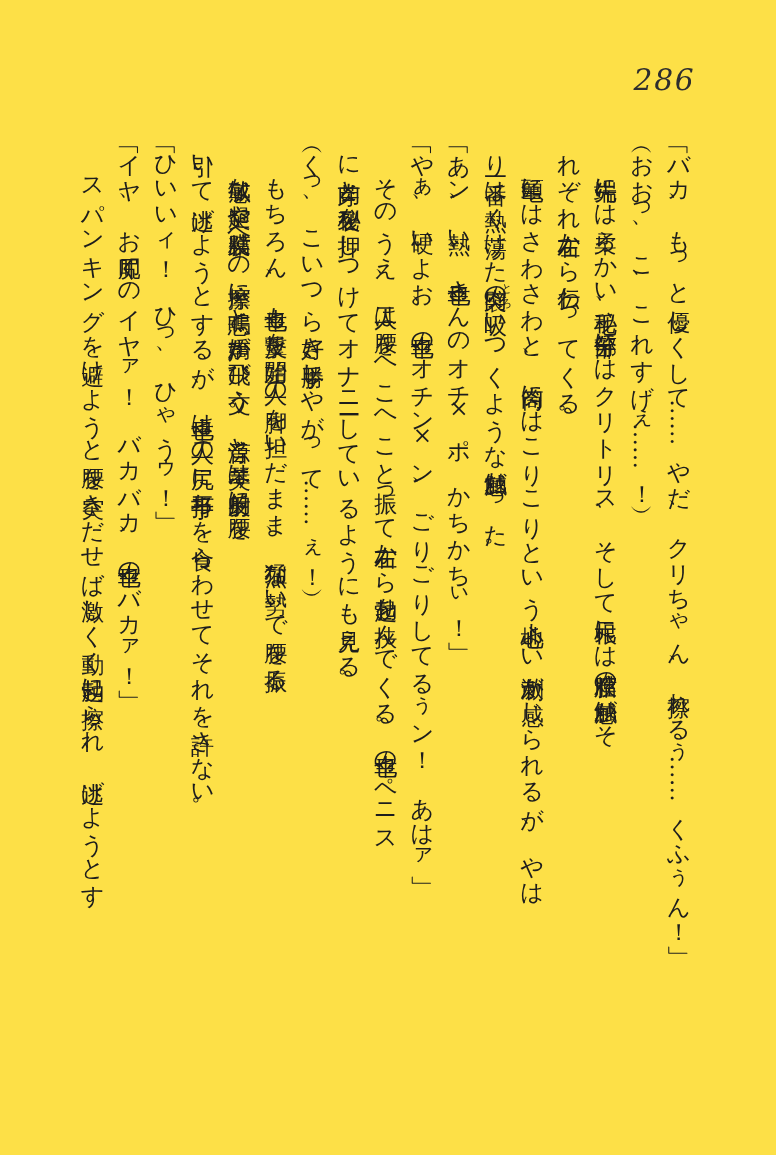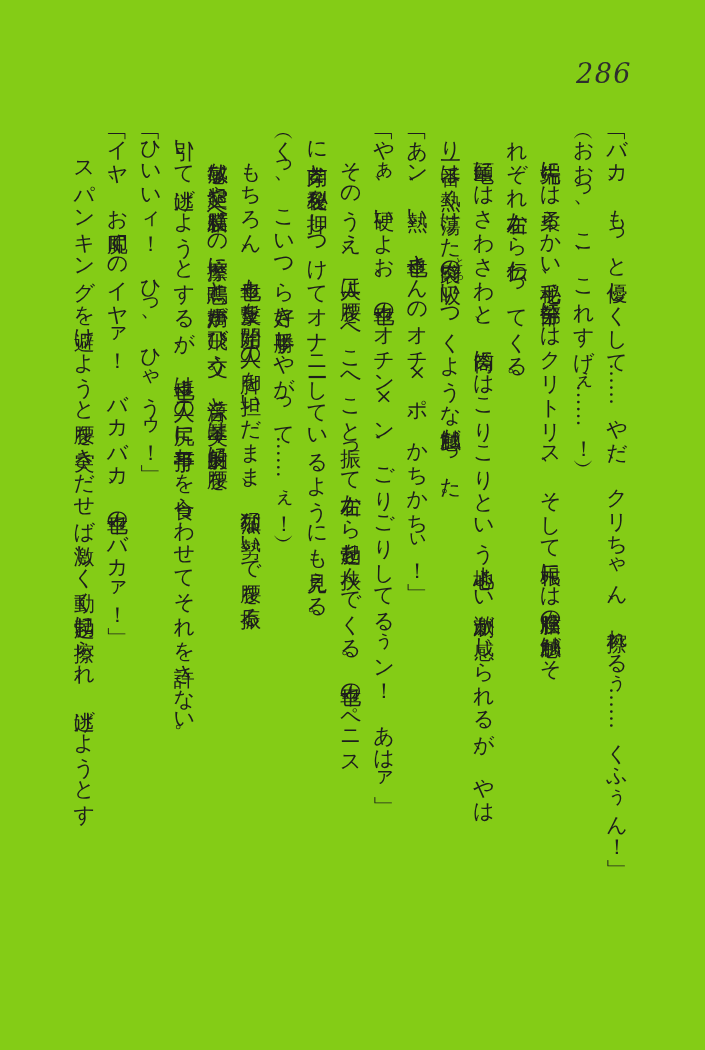--- a/index.html
+++ b/index.html
@@ -5,21 +5,21 @@
   html, body {
     margin: 0;
     padding: 0;
     background: #e8e8e8;
   }
   .page {
     position: relative;
     width: 705px;
     height: 1050px;
     margin: 0 auto;
-    background: #84cc16;
+    background: #fde047;
     overflow: hidden;
     font-family: "DejaVu Serif", "Liberation Serif", serif;
   }
   .page-number {
     position: absolute;
     top: 58px;
     left: 576px;
     font-style: italic;
     font-size: 27px;
     letter-spacing: 1.5px;

